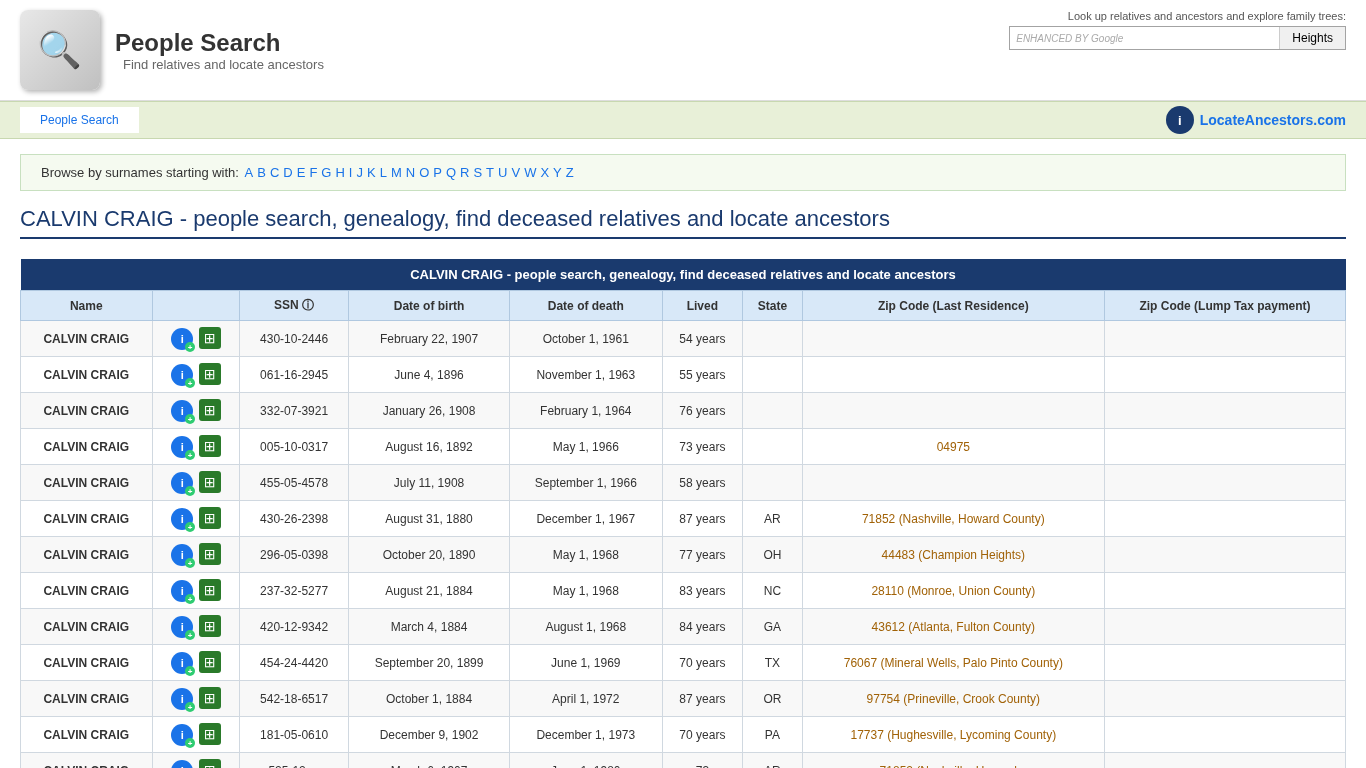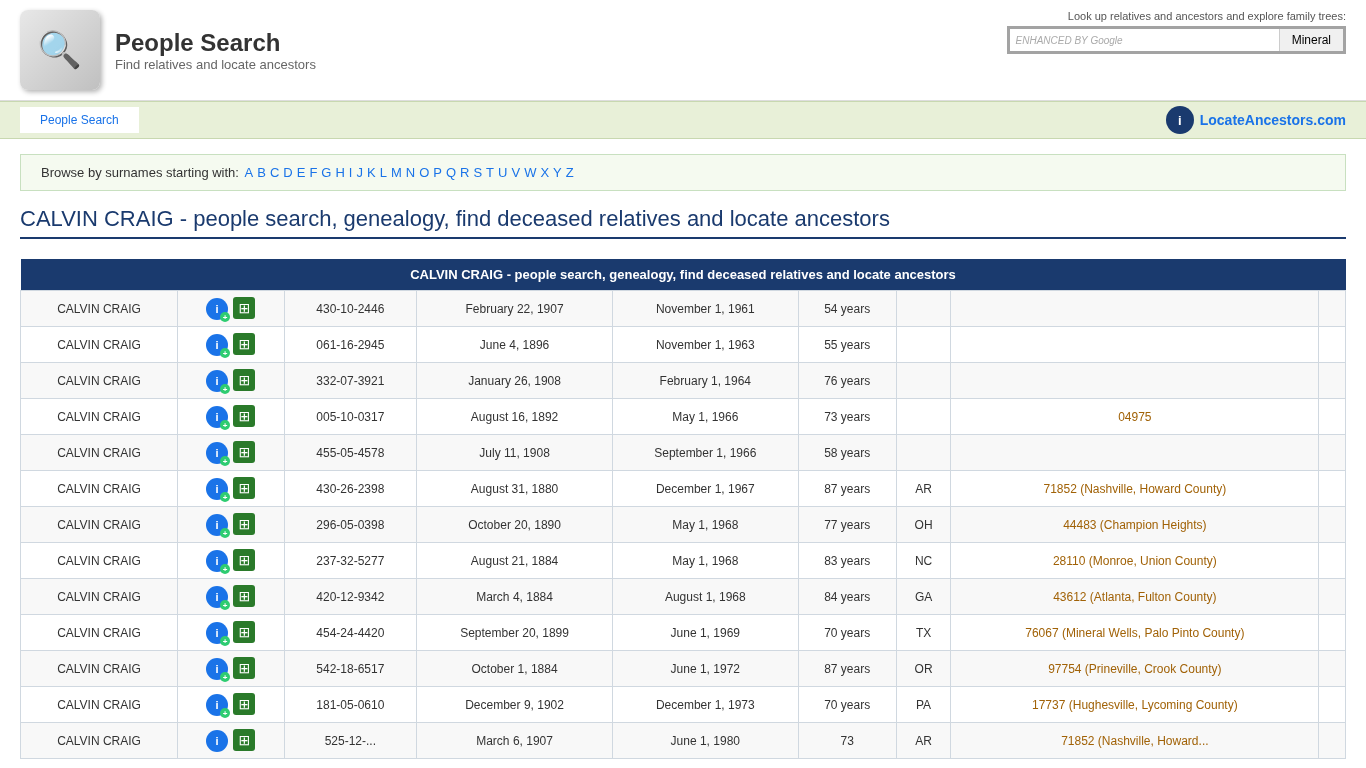--- a/index.html
+++ b/index.html
@@ -10,22 +10,22 @@
     #logo-area { display: flex; align-items: center; gap: 15px; flex: 1; }
     #logo-img {
       width: 80px; height: 80px;
       background: linear-gradient(135deg, #e8e8e8, #c0c0c0);
       border-radius: 8px;
       display: flex; align-items: center; justify-content: center;
       font-size: 36px; color: #555;
       box-shadow: 2px 2px 5px rgba(0,0,0,0.3);
     }
     #logo-text h1 { font-size: 24px; color: #333; font-weight: bold; }
-    #logo-text p { font-size: 13px; color: #666; }
-    #google-search-box { display: flex; align-items: center; border: 3px solid #a3a3a3; }
+    #logo-text p { font-size: 13px; color: #666; margin-left: 8px; }
+    #google-search-box { display: flex; align-items: center; border: 1px solid #a3a3a3; }
     #google-search-box input { border: none; outline: none; padding: 4px 8px; font-size: 12px; width: 200px; }
     #google-search-box button {
       background: #f0f0f0; border: none; border-left: 1px solid #ccc;
       padding: 4px 10px; cursor: pointer; font-size: 12px;
     }
 
     
     #breadcrumb { padding: 6px 20px; font-size: 12px; color: #555; background: #fff; }
     #breadcrumb a { color: #1a73e8; text-decoration: none; }
 
@@ -49,21 +49,21 @@
       background: #d8e8f8; border: 1px solid #b0c8e0;
       padding: 6px 8px; text-align: center; font-weight: bold; color: #333;
     }
     .data-row td {
       border: 1px solid #d0d8e0; padding: 5px 8px; text-align: center; vertical-align: middle;
     }
     .data-row:nth-child(odd) td { background: #f8f8f8; }
     .data-row:nth-child(even) td { background: #fff; }
     .data-row td a { color: #a16207; text-decoration: none; }
 
-    .name-cell { font-weight: normal; text-align: center; }
+    .name-cell { font-weight: bold; text-align: center; }
     .icon-cell { white-space: nowrap; text-align: center; }
 
     
     #top-right { position: absolute; top: 10px; right: 20px; text-align: right; }
     #top-right .search-hint { font-size: 11px; color: #555; margin-bottom: 4px; }
 
     #header-wrapper { position: relative; }
   </style>
 </head>
 <body>
@@ -75,21 +75,21 @@
       <div id="logo-text">
         <h1>People Search</h1>
         <p>Find relatives and locate ancestors</p>
       </div>
     </div>
     <div id="top-right">
       <div class="search-hint">Look up relatives and ancestors and explore family trees:</div>
       <div id="google-search-box">
         <span style="font-size:10px; color:#aaa; padding: 0 6px; font-style:italic;">ENHANCED BY Google</span>
         <input type="text" style="border: none; outline: none; padding: 4px; width: 150px; font-size: 12px;">
-        <button style="background:#f0f0f0; border:none; border-left:1px solid #ccc; padding:4px 12px; cursor:pointer; font-size:12px;">Mineral</button>
+        <button style="background:#f0f0f0; border:none; border-left:1px solid #ccc; padding:4px 12px; cursor:pointer; font-size:12px;">Heights</button>
       </div>
     </div>
   </div>
 
   <div style="display:flex; align-items:center; justify-content:space-between; padding:4px 20px; background:#e8f0d8; border-top:1px solid #c8d8b0; border-bottom:1px solid #c8d8b0;">
     <div id="breadcrumb">
       <a href="#">People Search</a>
     </div>
     <div id="locate-link-area">
       <a href="#" style="display:flex; align-items:center; gap:6px; text-decoration:none; color:#1a73e8; font-weight:bold; font-size:14px;">
@@ -106,31 +106,42 @@
 </div>
 
 <h2 id="page-title">CALVIN CRAIG - people search, genealogy, find deceased relatives and locate ancestors</h2>
 
 <div id="table-container">
   <table class="main-table">
     <tbody>
         <tr class="table-header-row">
       <td colspan="9">CALVIN CRAIG - people search, genealogy, find deceased relatives and locate ancestors</td>
     </tr>
+    <tr class="col-header-row" id="col-headers">
+    <th>Name</th>
+          <th></th>
+          <th>SSN ⓘ</th>
+          <th>Date of birth</th>
+          <th>Date of death</th>
+          <th>Lived</th>
+          <th>State</th>
+          <th>Zip Code (Last Residence)</th>
+          <th>Zip Code (Lump Tax payment)</th>
+        </tr>
     </tbody>
       <tbody id="table-body">
         <tr class="data-row">
           <td class="name-cell">CALVIN CRAIG</td>
           <td class="icon-cell">
     <span style="display:inline-flex;align-items:center;justify-content:center;width:22px;height:22px;background:#1a73e8;color:#fff;border-radius:50%;font-size:11px;font-weight:bold;cursor:pointer;margin:1px;position:relative;">i<span style="position:absolute;bottom:-2px;right:-2px;background:#2ecc71;color:#fff;border-radius:50%;width:10px;height:10px;font-size:8px;display:flex;align-items:center;justify-content:center;">+</span></span>
     <span style="display:inline-flex;align-items:center;justify-content:center;width:22px;height:22px;background:#2a7a2a;color:#fff;border-radius:3px;font-size:14px;cursor:pointer;margin:1px;">⊞</span>
   </td>
           <td>430-10-2446</td>
           <td>February 22, 1907</td>
-          <td>November 1, 1961</td>
+          <td>October 1, 1961</td>
           <td>54 years</td>
           <td></td>
           <td></td>
           <td></td>
         </tr>
         <tr class="data-row">
           <td class="name-cell">CALVIN CRAIG</td>
           <td class="icon-cell">
     <span style="display:inline-flex;align-items:center;justify-content:center;width:22px;height:22px;background:#1a73e8;color:#fff;border-radius:50%;font-size:11px;font-weight:bold;cursor:pointer;margin:1px;position:relative;">i<span style="position:absolute;bottom:-2px;right:-2px;background:#2ecc71;color:#fff;border-radius:50%;width:10px;height:10px;font-size:8px;display:flex;align-items:center;justify-content:center;">+</span></span>
     <span style="display:inline-flex;align-items:center;justify-content:center;width:22px;height:22px;background:#2a7a2a;color:#fff;border-radius:3px;font-size:14px;cursor:pointer;margin:1px;">⊞</span>
@@ -256,21 +267,21 @@
           <td></td>
         </tr>
         <tr class="data-row">
           <td class="name-cell">CALVIN CRAIG</td>
           <td class="icon-cell">
     <span style="display:inline-flex;align-items:center;justify-content:center;width:22px;height:22px;background:#1a73e8;color:#fff;border-radius:50%;font-size:11px;font-weight:bold;cursor:pointer;margin:1px;position:relative;">i<span style="position:absolute;bottom:-2px;right:-2px;background:#2ecc71;color:#fff;border-radius:50%;width:10px;height:10px;font-size:8px;display:flex;align-items:center;justify-content:center;">+</span></span>
     <span style="display:inline-flex;align-items:center;justify-content:center;width:22px;height:22px;background:#2a7a2a;color:#fff;border-radius:3px;font-size:14px;cursor:pointer;margin:1px;">⊞</span>
   </td>
           <td>542-18-6517</td>
           <td>October 1, 1884</td>
-          <td>June 1, 1972</td>
+          <td>April 1, 1972</td>
           <td>87 years</td>
           <td>OR</td>
           <td><a href="#">97754 (Prineville, Crook County)</a></td>
           <td></td>
         </tr>
         <tr class="data-row">
           <td class="name-cell">CALVIN CRAIG</td>
           <td class="icon-cell">
     <span style="display:inline-flex;align-items:center;justify-content:center;width:22px;height:22px;background:#1a73e8;color:#fff;border-radius:50%;font-size:11px;font-weight:bold;cursor:pointer;margin:1px;position:relative;">i<span style="position:absolute;bottom:-2px;right:-2px;background:#2ecc71;color:#fff;border-radius:50%;width:10px;height:10px;font-size:8px;display:flex;align-items:center;justify-content:center;">+</span></span>
     <span style="display:inline-flex;align-items:center;justify-content:center;width:22px;height:22px;background:#2a7a2a;color:#fff;border-radius:3px;font-size:14px;cursor:pointer;margin:1px;">⊞</span>

